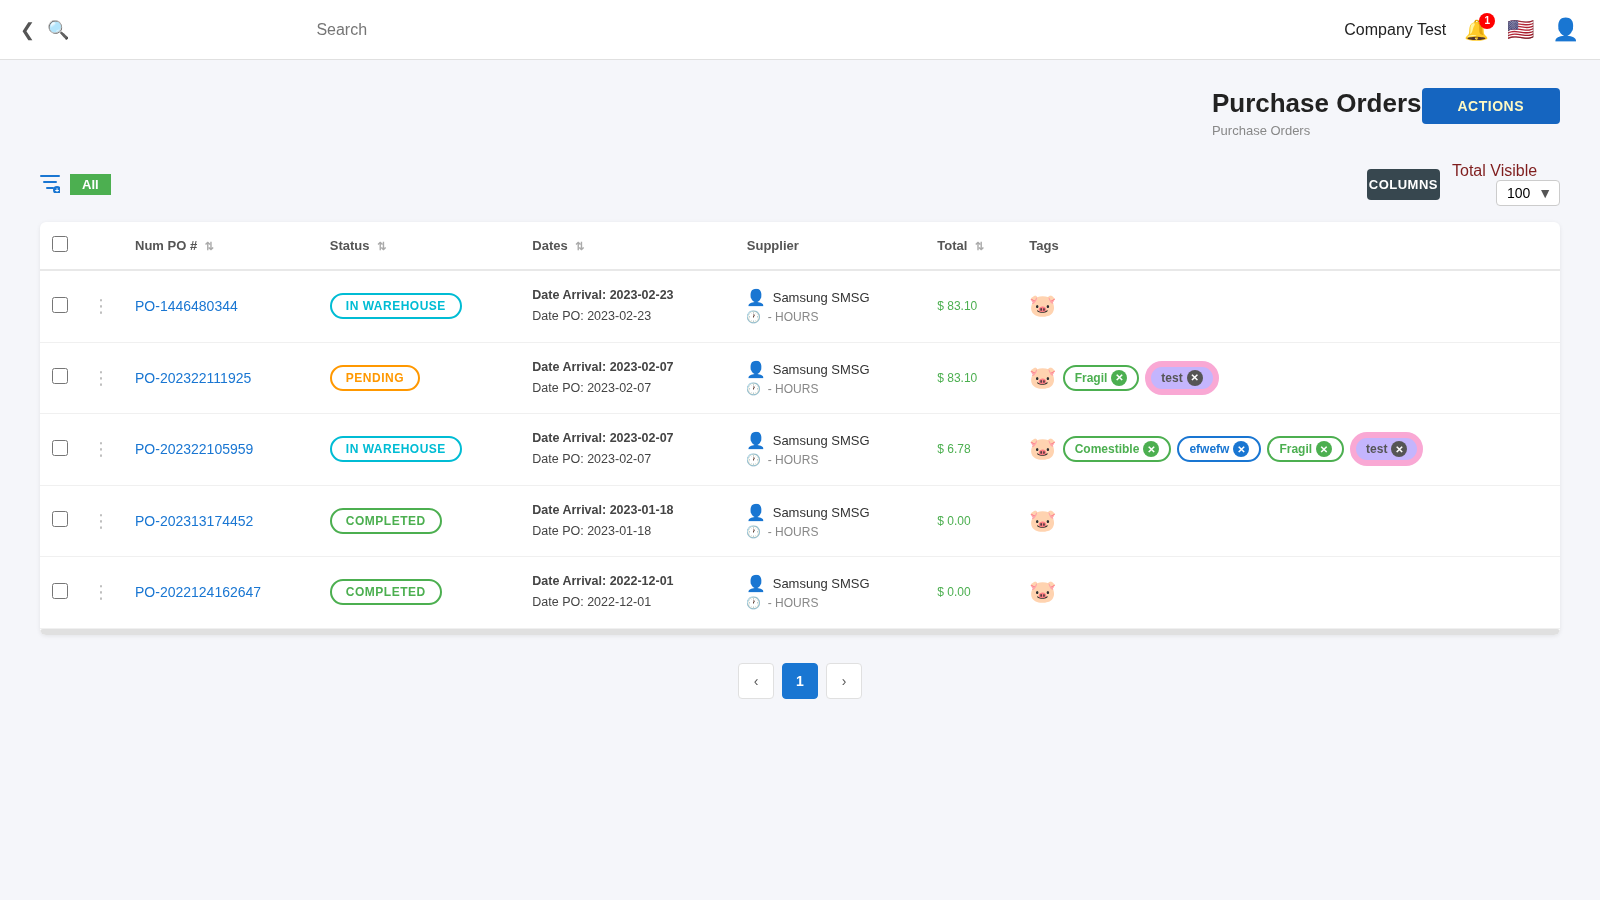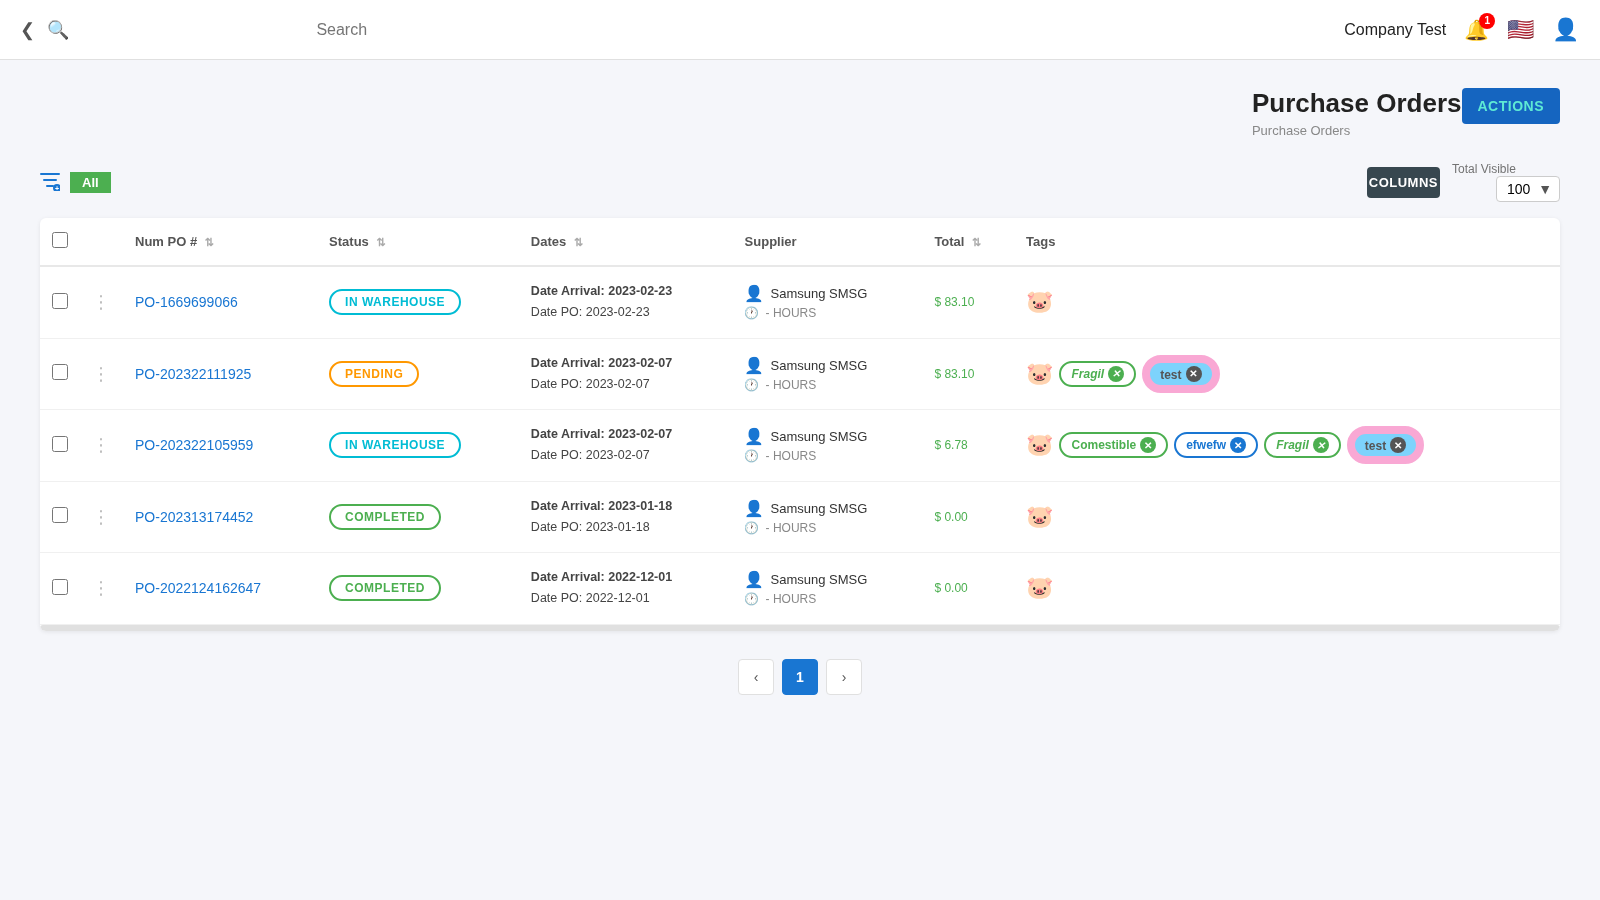--- a/index.html
+++ b/index.html
@@ -31,43 +31,43 @@
     .topnav-user { font-size: 22px; color: #555; cursor: pointer; }
 
     
     .main { padding: 28px 40px 40px 40px; }
 
     
     .page-header { display: flex; align-items: flex-start; justify-content: flex-end; margin-bottom: 24px; }
     .page-title { font-size: 26px; font-weight: 700; color: #222; }
     .page-breadcrumb { font-size: 13px; color: #888; margin-top: 4px; }
     .actions-btn {
-      background: #1565c0; color: #5eead4; border: none; border-radius: 4px;
-      padding: 10px 16px; font-size: 14px; font-weight: 700; cursor: pointer;
+      background: #1565c0; color: #fef9c3; border: none; border-radius: 4px;
+      padding: 10px 36px; font-size: 14px; font-weight: 700; cursor: pointer;
       letter-spacing: 0.5px; text-transform: uppercase;
     }
 
     
     .filter-bar {
       display: flex; align-items: center; justify-content: space-between;
       margin-bottom: 16px;
     }
     .filter-left { display: flex; align-items: center; gap: 10px; }
     .filter-icon { color: #1976d2; font-size: 18px; cursor: pointer; display: flex; align-items: center; gap: 4px; }
     .filter-all-badge {
       background: #4caf50; color: #fff; border-radius: 0;
       padding: 3px 12px; font-size: 13px; font-weight: 600; cursor: pointer;
     }
     .filter-right { display: flex; align-items: center; gap: 12px; }
     .columns-btn {
       background: #37474f; color: #fff; border: none; border-radius: 4px;
       padding: 8px 2px; font-size: 13px; font-weight: 700; cursor: pointer;
       text-transform: uppercase; letter-spacing: 0.5px;
     }
-    .total-visible-label { font-size: 12px; color: #737373; display: block; }
+    .total-visible-label { font-size: 16px; color: #7f1d1d; display: block; }
     .total-visible-select {
       border: 1px solid #ccc; border-radius: 4px; padding: 4px 28px 4px 10px;
       font-size: 14px; appearance: none; background: #fff;
       cursor: pointer; outline: none;
     }
     .total-visible-wrapper { display: flex; flex-direction: column; }
 
     
     .table-card {
       background: #fff; border-radius: 6px;
@@ -118,22 +118,22 @@
 
     .total-cell { color: #4caf50; font-weight: 400; font-size: 12px; }
 
     .tags-cell { display: flex; flex-wrap: wrap; gap: 6px; align-items: center; }
     .tag-bird { color: #1976d2; font-size: 22px; cursor: pointer; }
     .tag-badge {
       display: inline-flex; align-items: center; gap: 4px;
       border-radius: 20px; padding: 3px 10px; font-size: 12px; font-weight: 600;
       cursor: pointer;
     }
-    .tag-fragil { border: 2px solid #4caf50; color: #4caf50; background: #fff; font-style: italic; }
-    .tag-test { border: 8px solid #f9a8d4; color: #555; background: #7dd3fc; align-items: flex-end; }
+    .tag-fragil { border: 2px solid #4caf50; color: #4caf50; background: #fff; }
+    .tag-test { border: 6px solid #f9a8d4; color: #555; background: #c4b5fd; }
     .tag-comestible { border: 2px solid #4caf50; color: #4caf50; background: #fff; }
     .tag-efwefw { border: 2px solid #1976d2; color: #1976d2; background: #fff; }
     .tag-close {
       display: inline-flex; align-items: center; justify-content: center;
       width: 16px; height: 16px; border-radius: 50%;
       font-size: 10px; font-weight: bold; cursor: pointer;
     }
     .tag-close-green { background: #4caf50; color: #fff; }
     .tag-close-dark { background: #555; color: #fff; }
     .tag-close-blue { background: #1976d2; color: #fff; }
@@ -229,21 +229,21 @@
       <tbody id="table-body">
 
       <tr>
       <td class="checkbox-cell">
         <input type="checkbox" style="">
       </td>
       <td class="menu-cell">
         <span class="three-dots">⋮</span>
       </td>
       <td>
-        <a class="po-link" href="#">PO-1669699066</a>
+        <a class="po-link" href="#">PO-1446480344</a>
       </td>
       <td>
         <span class="status-badge status-in-warehouse">IN WAREHOUSE</span>
       </td>
       <td class="dates-cell">
         <span class="date-label">Date Arrival: 2023-02-23</span>
         <span>Date PO: 2023-02-23</span>
       </td>
       <td class="supplier-cell">
         <div class="supplier-name">

